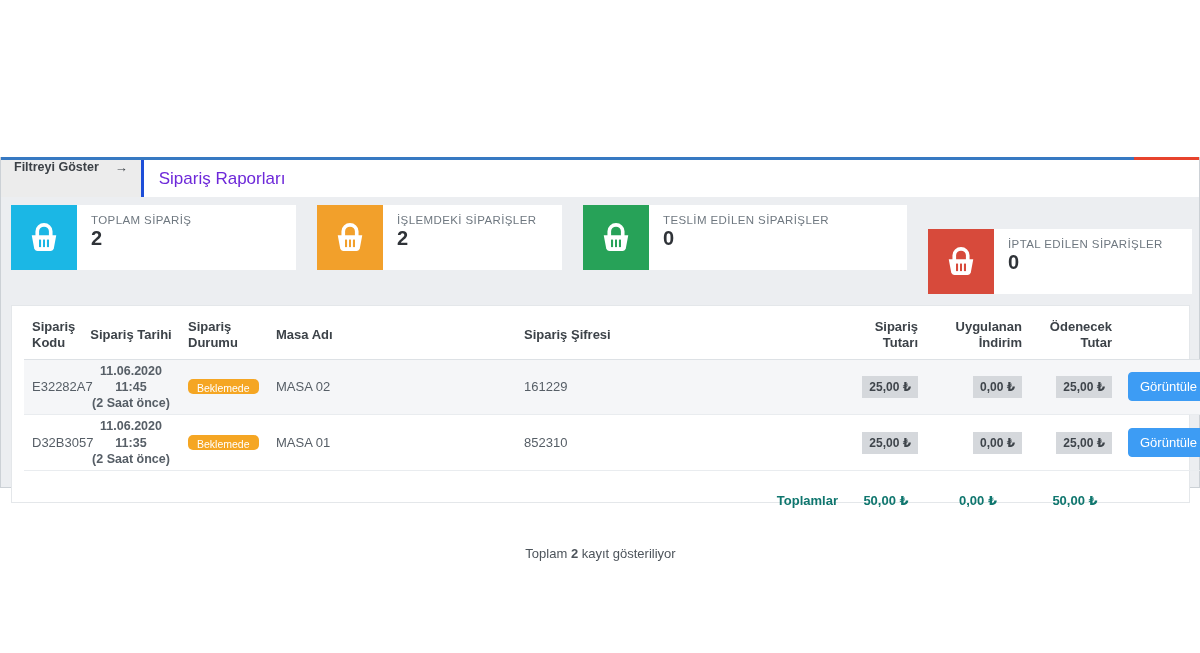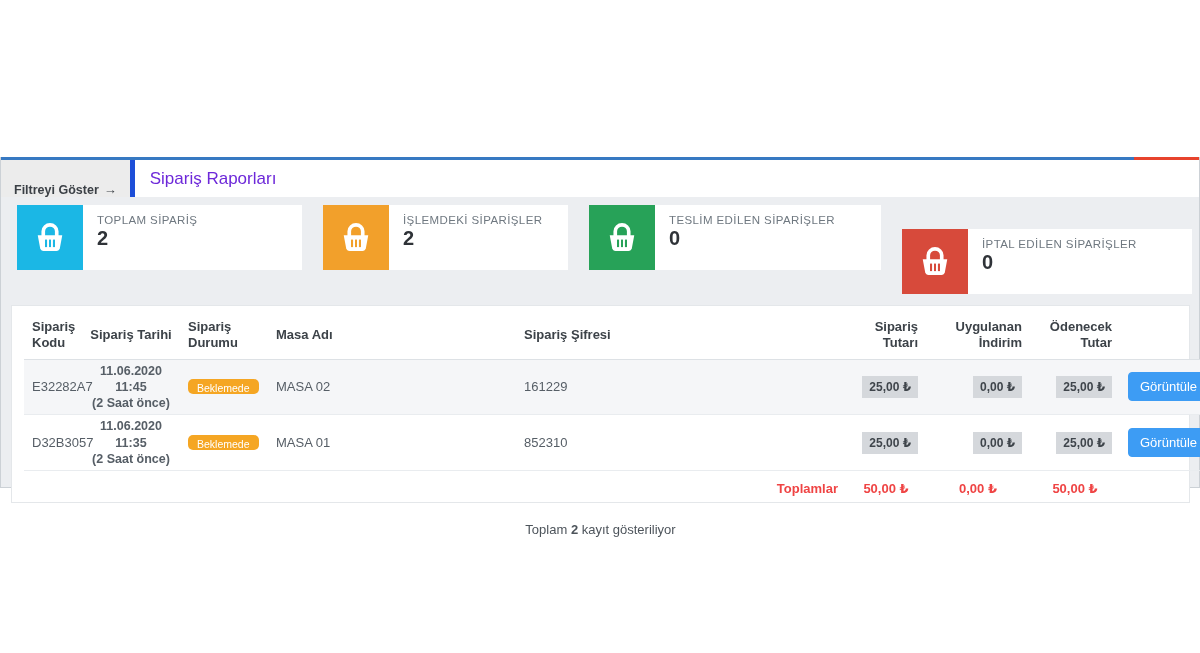--- a/index.html
+++ b/index.html
@@ -12,33 +12,33 @@
     border-left:1px solid #ccd1d6; border-right:1px solid #ccd1d6; border-bottom:1px solid #ccd1d6;
   }
   .top-accent{
     height:3px; width:100%;
     background:linear-gradient(to right,#3779c2 0,#3779c2 1133px,#e7432d 1133px,#e7432d 100%);
   }
 
   
   .headerbar{ height:37px; background:#ffffff; display:flex; align-items:stretch; }
   .filter-btn{
-    display:flex; align-items:flex-end; gap:5px; padding:0 13px;
-    background:#ececec; border-right:5px solid #1d4ed8;
+    display:flex; align-items:flex-start; gap:16px; padding:0 13px;
+    background:#ececec; border-right:3px solid #1d4ed8;
     font-size:12.5px; font-weight:700; color:#3b4046; cursor:pointer; white-space:nowrap;
   }
   .filter-btn .arrow{ font-weight:700; font-size:13px; }
   .page-title{ display:flex; align-items:center; margin-left:15px; font-size:17px; color:#6d28d9; }
 
   
-  .cards{ display:flex; padding:8px 7px 11px 16px; gap:21px; }
+  .cards{ display:flex; padding:8px 7px 11px 10px; gap:21px; }
   .card{ display:flex; background:#ffffff; height:65px; }
   .card:nth-child(1){ width:285px; }
   .card:nth-child(2){ width:245px; }
-  .card:nth-child(3){ width:292px; }
+  .card:nth-child(3){ width:324px; }
   .card:nth-child(4){ flex:1;margin-top:24px; }
   .card-tile{ width:66px; height:65px; flex:0 0 66px; display:flex; align-items:center; justify-content:center; }
   .card-tile svg{ width:38px; height:38px; }
   .slit{ stroke:var(--tile,#fff); stroke-width:2.6; }
   .card-body{ padding:9px 0 0 14px; overflow:hidden; }
   .card-label{ font-size:11.5px; letter-spacing:.4px; color:#6f7880; white-space:nowrap; }
   .card-value{ font-size:20px; font-weight:700; color:#2f3338; margin-top:1px; }
 
   
   .panel{
@@ -66,21 +66,21 @@
   }
   .badge-money{
     display:inline-block; background:#d5d8dc; color:#3f454b;
     font-size:12px; font-weight:700; padding:4px 7px; border-radius:0; white-space:nowrap;
   }
   .btn-view{
     display:inline-block; background:#3d9cf4; color:#ffffff; border:1px solid #3d9cf4;
     font-size:13px; padding:6px 11px; border-radius:4px; cursor:pointer;
     font-family:inherit;
   }
-  tfoot td{ font-size:13px; font-weight:700; color:#ef4444; padding:10px 8px; }
+  tfoot td{ font-size:13px; font-weight:700; color:#0f766e; padding:22px 8px; }
   .footer-note{ margin:16px 10px 0 10px; font-size:13px; color:#4d545b;text-align:center; }
   .footer-note b{ font-weight:700; }
 </style>
 </head>
 <body>
 
 <svg width="0" height="0" style="position:absolute">
   <defs>
     <symbol id="basket" viewBox="0 0 48 48">
       <path d="M15.5 21.5 V15.5 c0-4.4 3.8-8 8.5-8 s8.5 3.6 8.5 8 V21.5" fill="none" stroke="#ffffff" stroke-width="4.6" stroke-linecap="round"></path>

